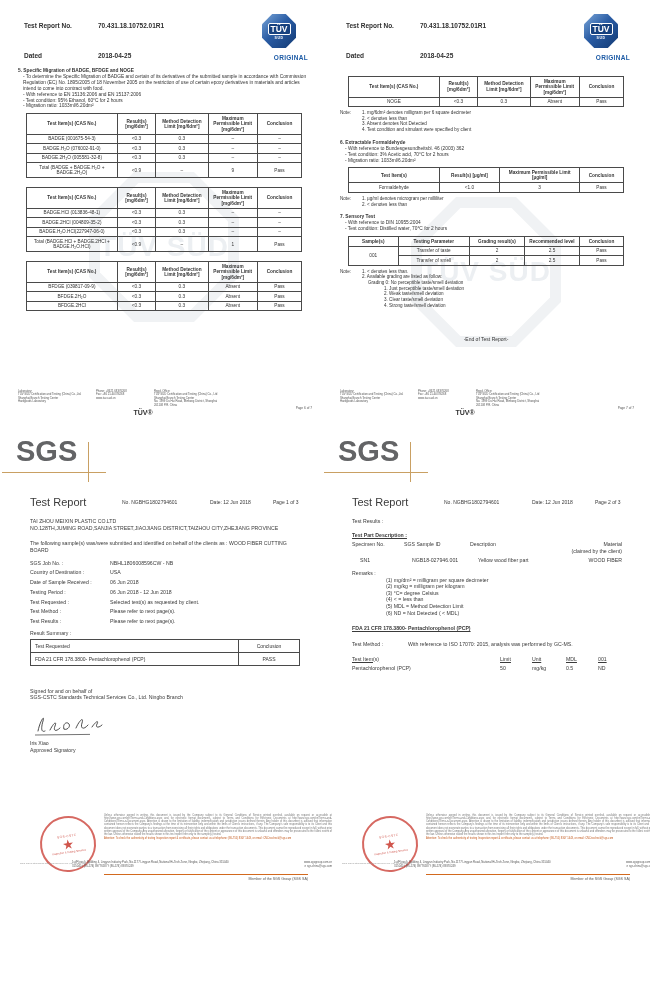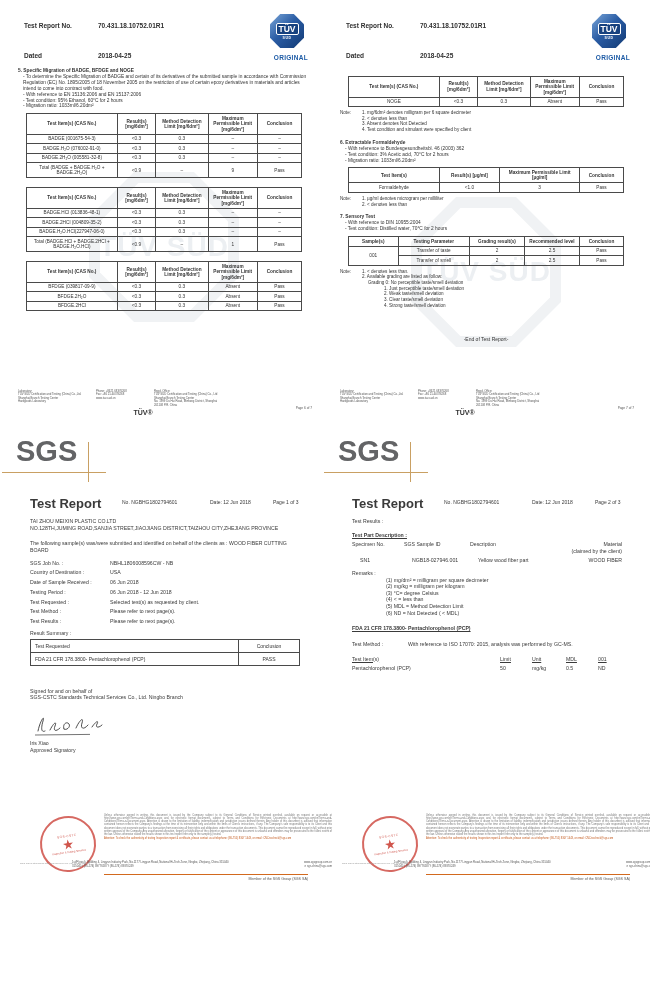--- a/index.html
+++ b/index.html
@@ -9,21 +9,21 @@
   #page-tl{left:8px;top:12px;width:312px;height:410px;}
   #page-tr{left:330px;top:12px;width:312px;height:410px;}
   #page-bl{left:8px;top:426px;width:312px;height:486px;}
   #page-br{left:330px;top:426px;width:312px;height:486px;}
 
   
   .tuv-head{position:relative;height:56px;margin:0 8px;z-index:2;}
   .th-label{position:absolute;font-size:6.5px;font-weight:bold;color:#2f2f2f;}
   .th-val{position:absolute;font-size:6.5px;font-weight:bold;color:#2f2f2f;}
   .orig{position:absolute;right:4px;top:42px;color:#1d5ba6;font-size:6.5px;font-weight:bold;letter-spacing:.3px;}
-  .tuv-logo{position:absolute;right:8px;top:2px;}
+  .tuv-logo{position:absolute;right:16px;top:2px;}
   .octa{width:34px;height:34px;background:linear-gradient(135deg,#7aa6d8 0%,#2a5ca4 45%,#123a74 100%);
         clip-path:polygon(30% 0,70% 0,100% 30%,100% 70%,70% 100%,30% 100%,0 70%,0 30%);
         display:flex;flex-direction:column;align-items:center;justify-content:center;}
   .octa-in{border:1px solid #fff;border-radius:2px;background:#16417f;color:#fff;font-size:8.5px;
            font-weight:bold;padding:0 2px;line-height:10px;}
   .octa-sud{color:#fff;font-size:3.5px;font-weight:bold;margin-top:1px;letter-spacing:.5px;}
   .wm{position:absolute;left:50%;top:160px;transform:translateX(-50%);width:150px;height:150px;z-index:0;}
   .wm-ring{position:absolute;inset:0;background:rgba(130,145,165,.12);
            clip-path:polygon(30% 0,70% 0,100% 30%,100% 70%,70% 100%,30% 100%,0 70%,0 30%);}
   .wm-ring2{position:absolute;inset:11px;background:#fff;
@@ -47,21 +47,21 @@
   .tf-c1{width:72px;flex:none;} .tf-c2{width:52px;flex:none;} .tf-c3{width:118px;flex:none;}
   .tf-mark{text-align:center;font-size:7px;font-weight:bold;color:#333;margin-top:2px;width:250px;}
   .tf-page{position:absolute;right:0;bottom:6px;font-size:3.2px;color:#555;}
 
   
   .sgs-logo{position:relative;height:48px;margin:10px 0 0 8px;width:100px;}
   .sgs-txt{font-size:29px;font-weight:bold;color:#636466;line-height:30px;}
   .sgs-hline{position:absolute;left:-14px;top:36px;width:104px;height:1px;background:#c9a063;}
   .sgs-vline{position:absolute;left:72px;top:6px;width:1px;height:40px;background:#c9a063;}
   .sgs-rr{position:relative;height:12px;margin:12px 20px 0 22px;}
-  .sgs-rr .t{position:absolute;left:0;top:0;font-size:13px;font-weight:bold;color:#3a3a3a;}
+  .sgs-rr .t{position:absolute;left:0;top:0;font-size:11px;font-weight:normal;color:#3a3a3a;}
   .sgs-rr .no{position:absolute;left:92px;top:3px;font-size:5px;}
   .sgs-rr .dt{position:absolute;left:180px;top:3px;font-size:5px;}
   .sgs-rr .pg{position:absolute;left:243px;top:3px;font-size:5px;}
   .sgs-body{margin:10px 20px 0 22px;font-size:5.2px;line-height:6.6px;color:#3a3a3a;}
   .frow{display:flex;margin-top:3.2px;}
   .flab{width:80px;flex:none;}
   .sum-tbl{width:100%;border-collapse:collapse;margin-top:3px;}
   .sum-tbl th,.sum-tbl td{border:1px solid #4a4a4a;font-size:5px;padding:2.5px 4px;color:#333;}
   .sum-tbl .l{text-align:left;font-weight:normal;}
   .sum-tbl .c{text-align:center;width:52px;font-weight:normal;}

